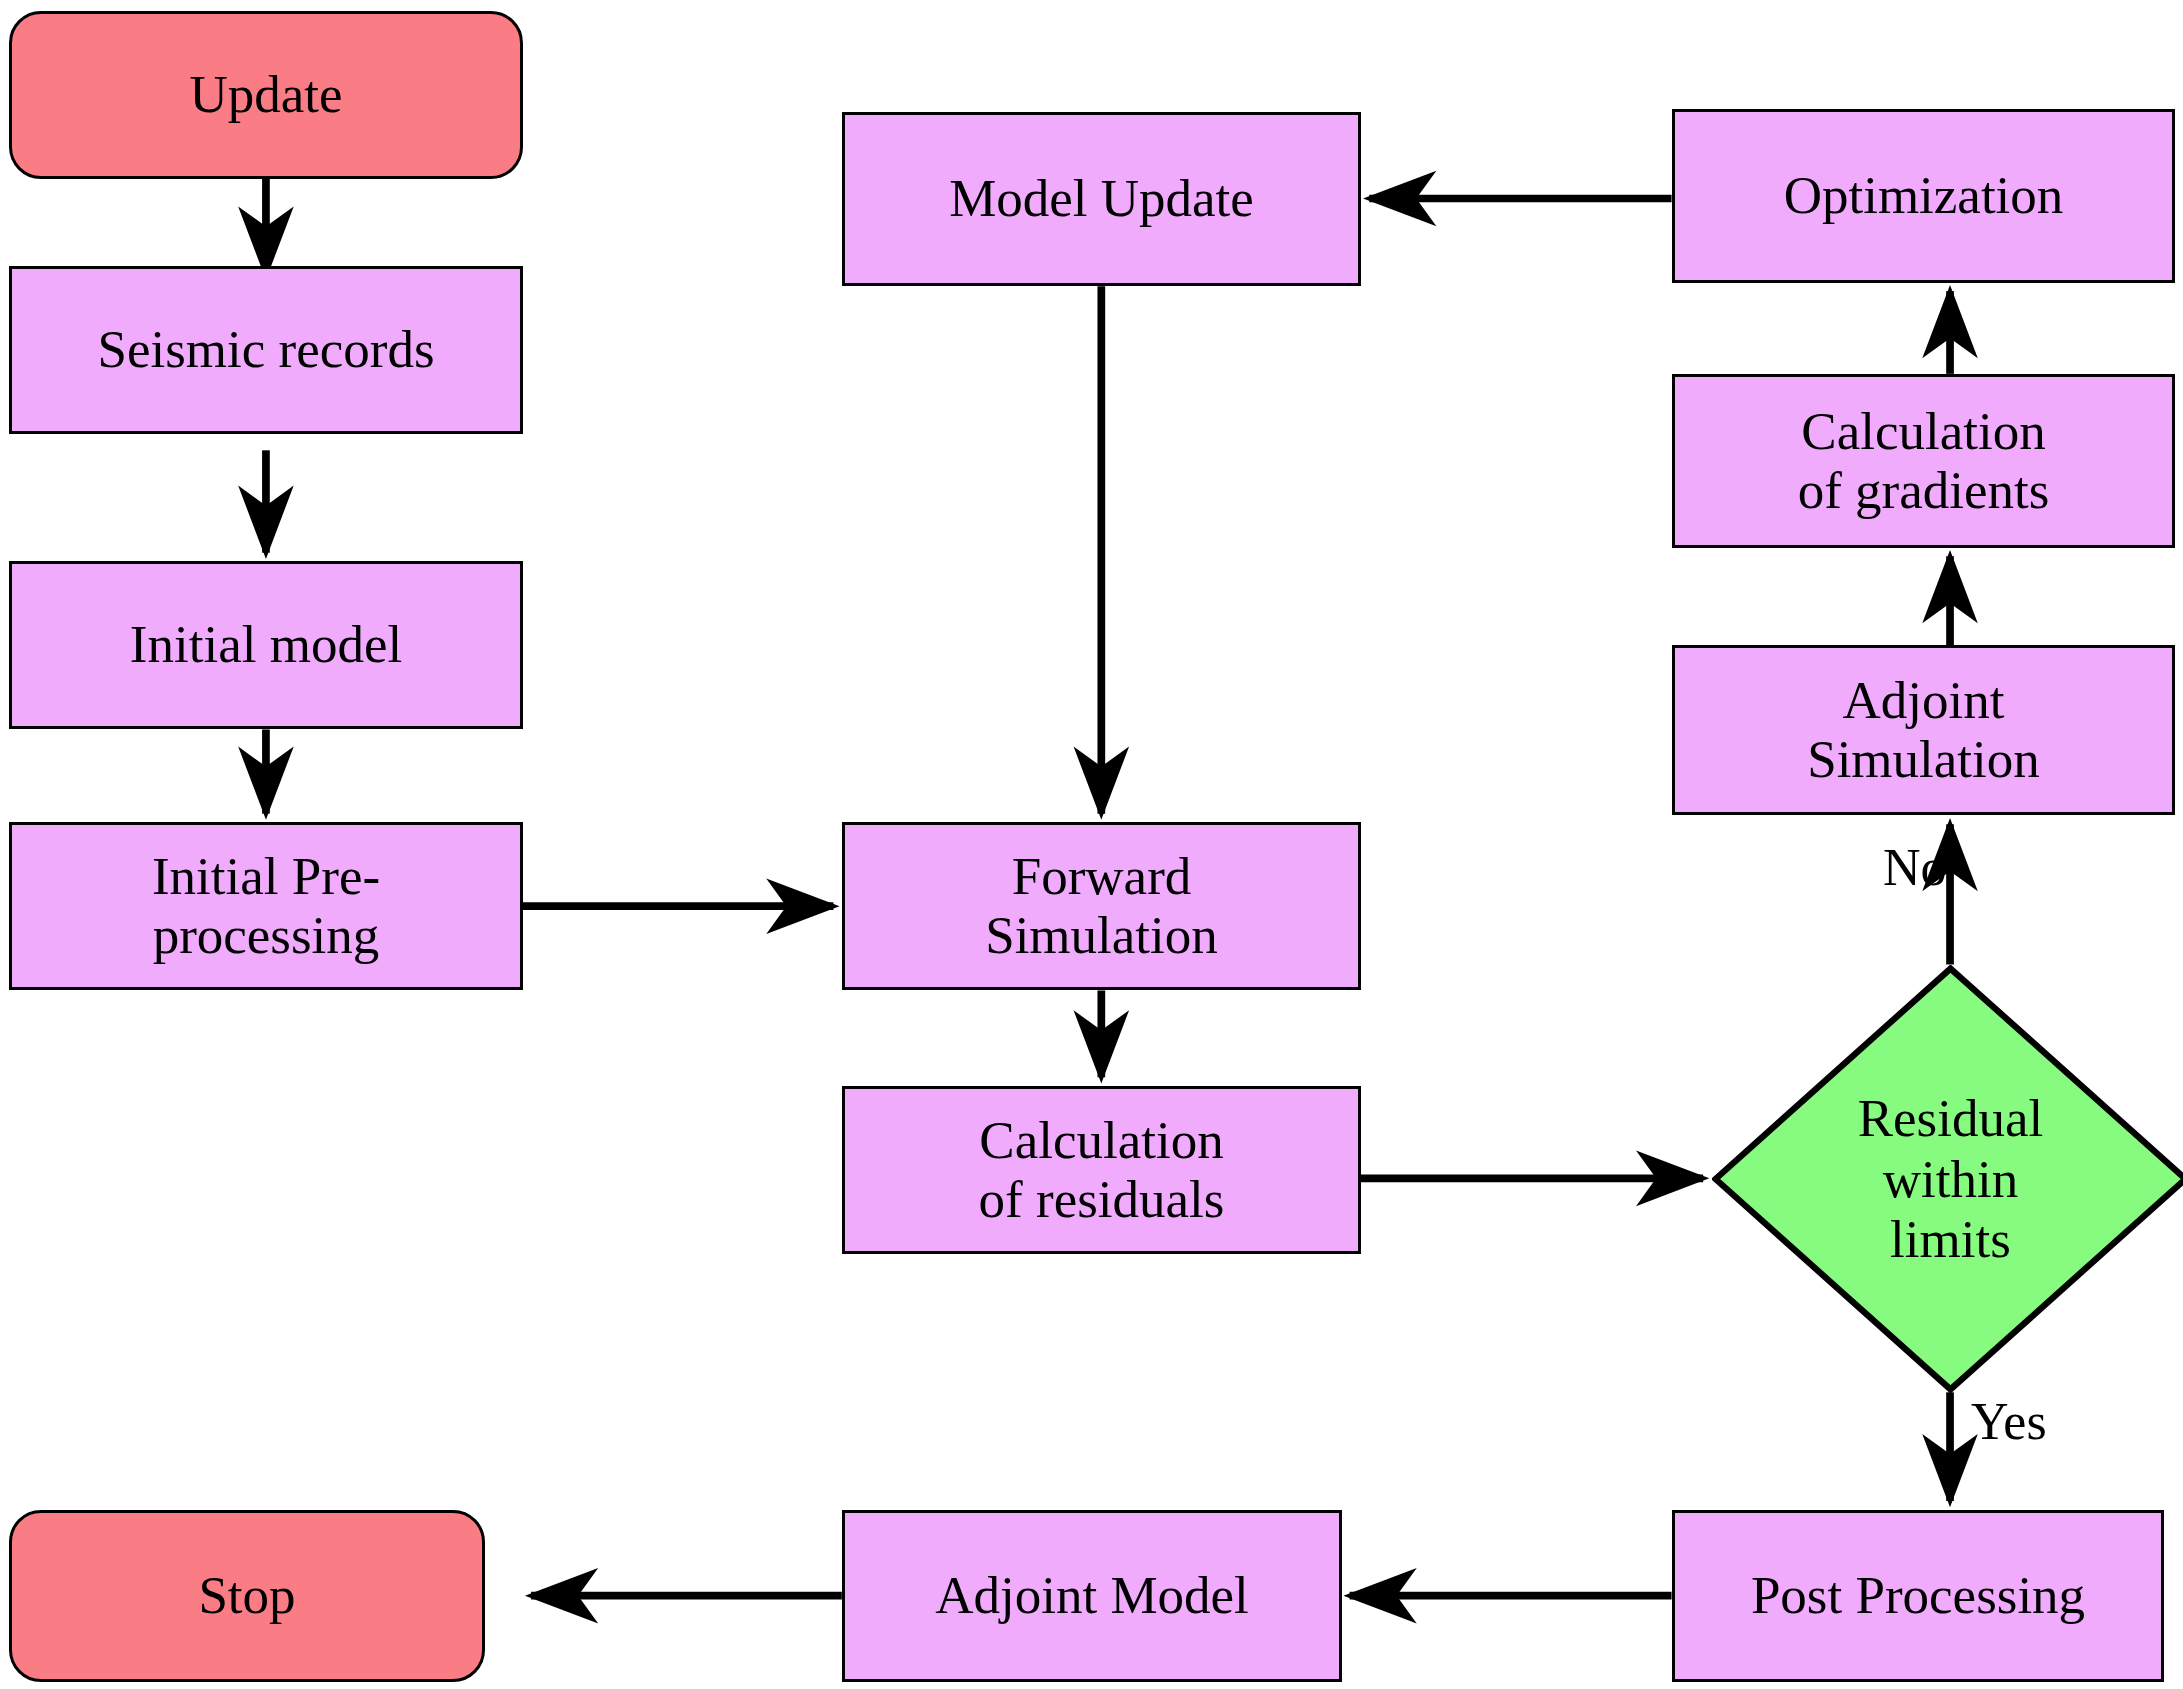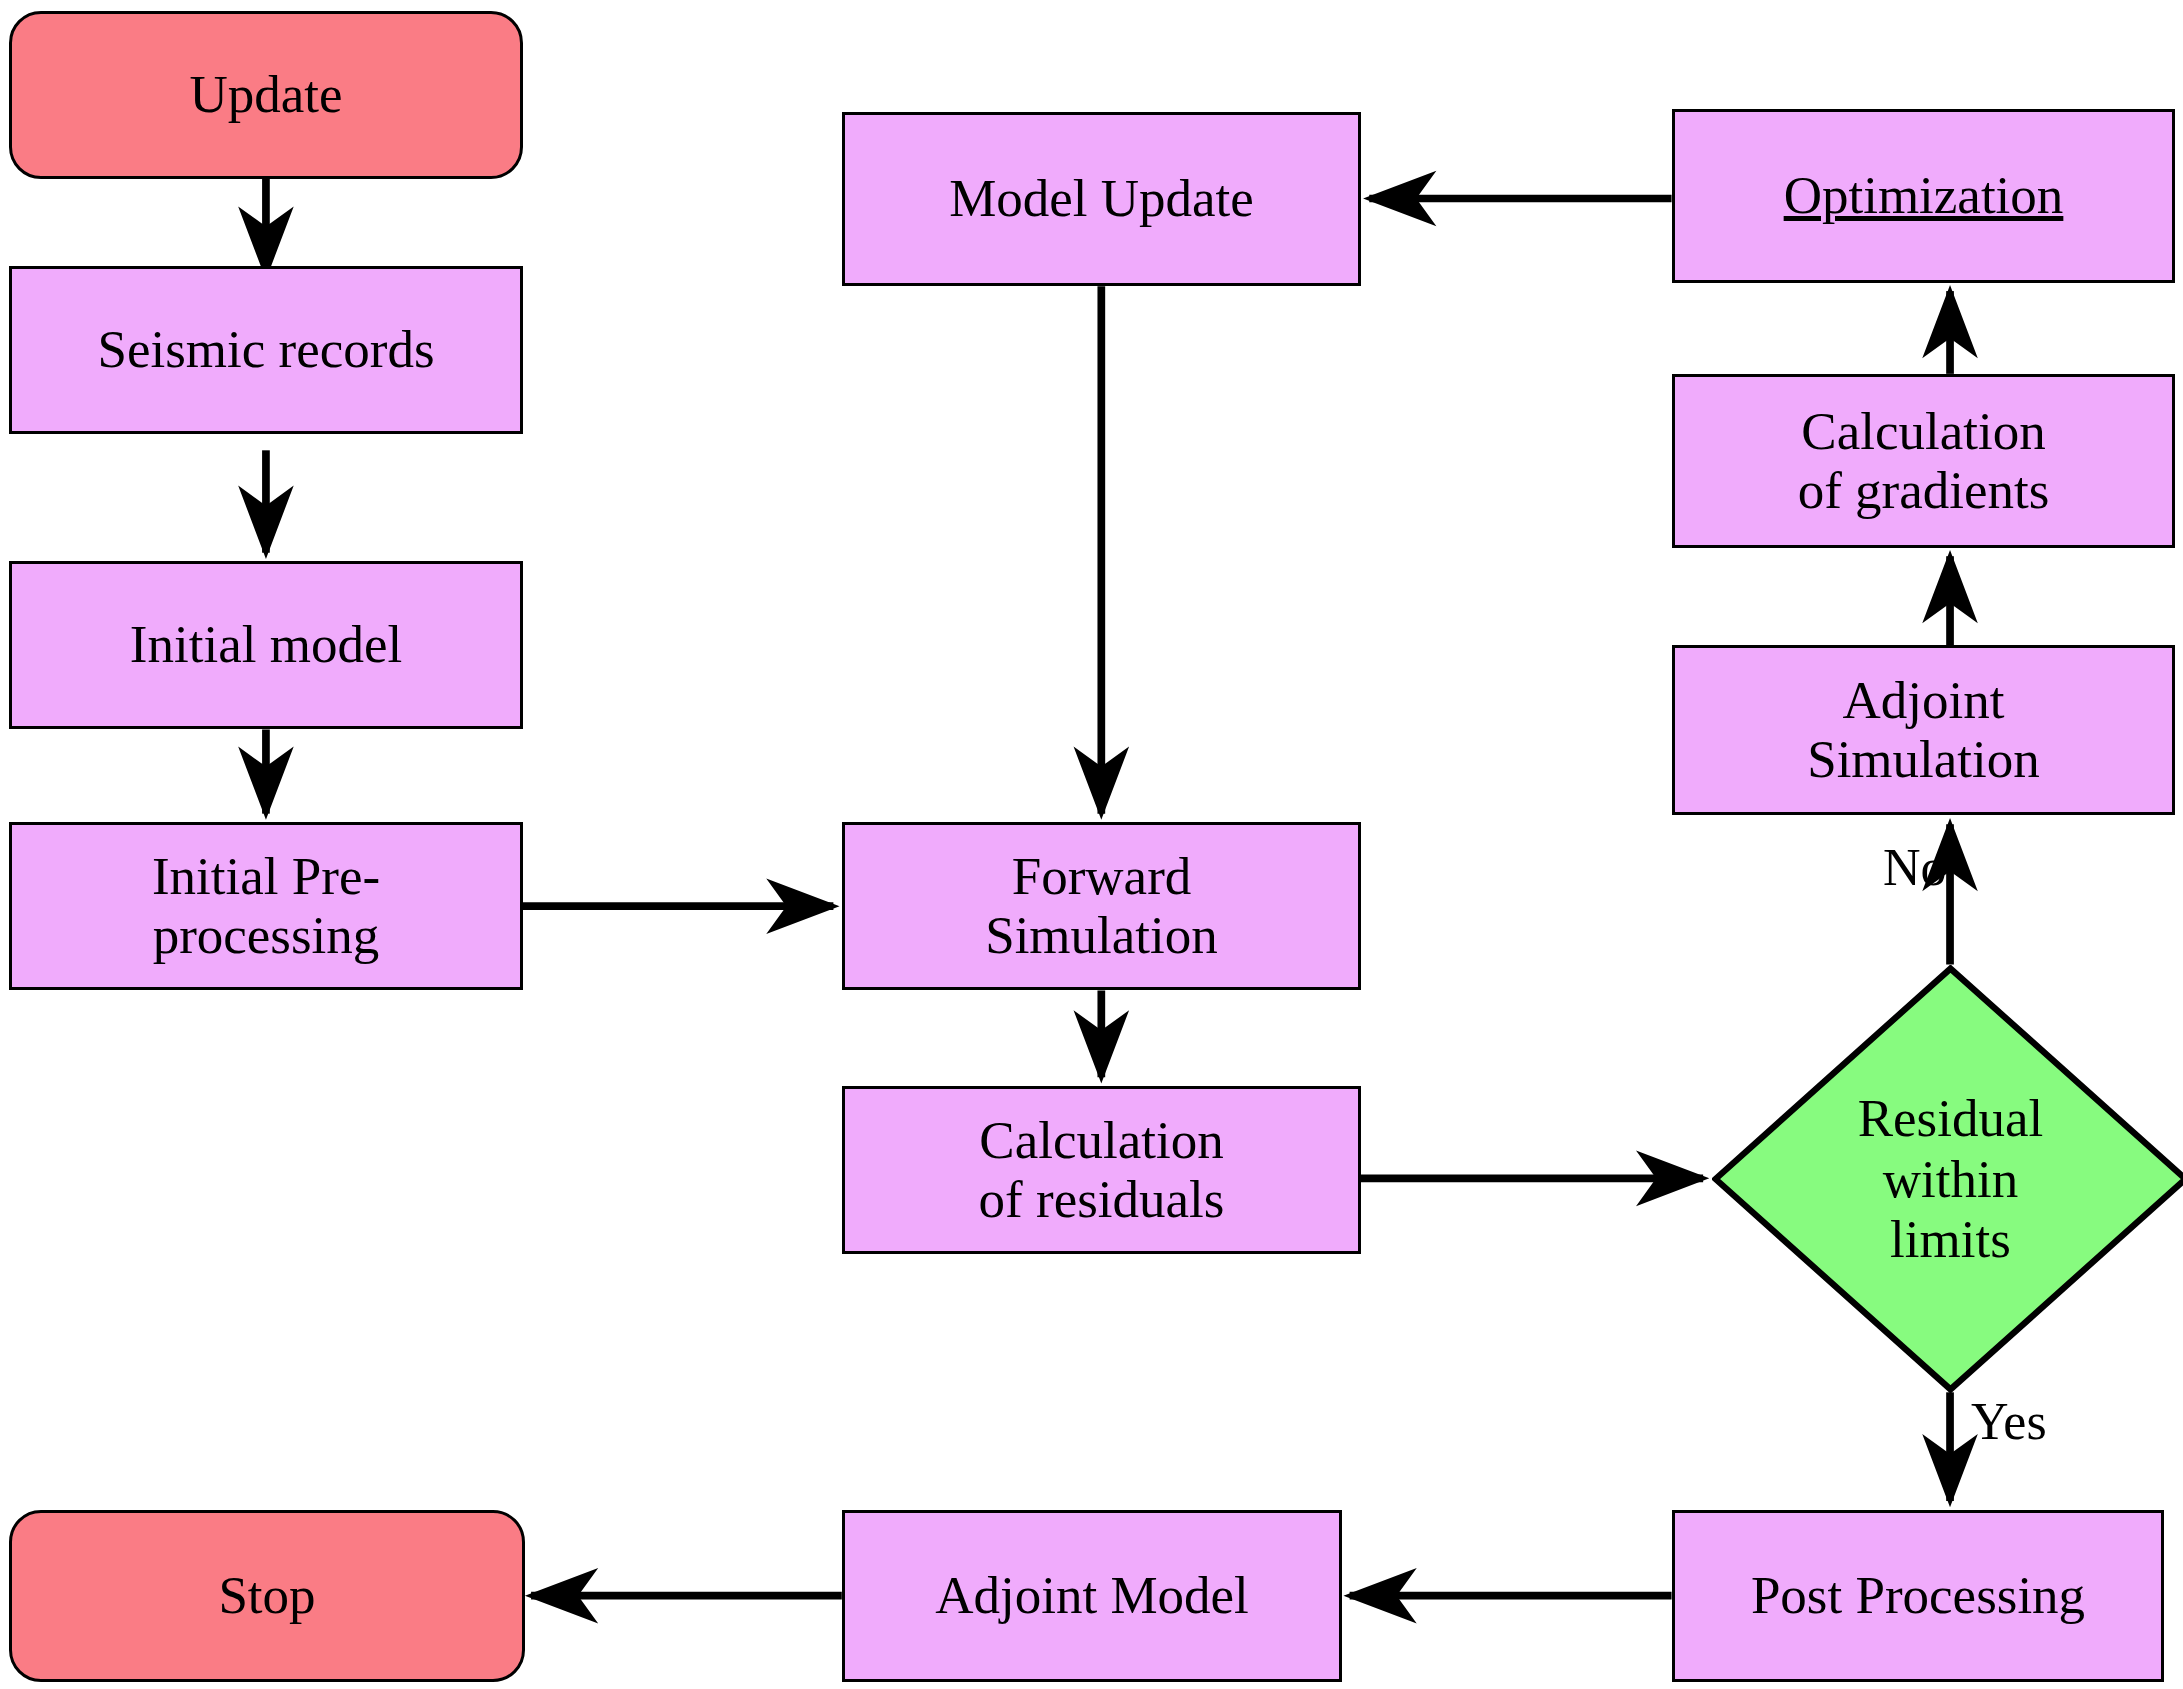--- a/index.html
+++ b/index.html
@@ -110,33 +110,33 @@
 
   <div class="node terminal" style="left:9px; top:10.5px; width:514px; height:168px;">Update</div>
 
   <div class="node process" style="left:9px; top:266px; width:514px; height:168px;">Seismic records</div>
 
   <div class="node process" style="left:9px; top:561px; width:514px; height:168px;">Initial model</div>
 
   <div class="node process" style="left:9px; top:822px; width:514px; height:168px;">Initial Pre-
 processing</div>
 
-  <div class="node terminal" style="left:9px; top:1510px; width:516px; height:172px;">Stop</div>
+  <div class="node terminal" style="left:9px; top:1510px; width:476px; height:172px;">Stop</div>
 
   <div class="node process" style="left:842px; top:112px; width:519px; height:174px;">Model Update</div>
 
   <div class="node process" style="left:842px; top:822px; width:519px; height:168px;">Forward
 Simulation</div>
 
   <div class="node process" style="left:842px; top:1086px; width:519px; height:168px;">Calculation
 of residuals</div>
 
   <div class="node process" style="left:842px; top:1510px; width:500px; height:172px;">Adjoint Model</div>
 
-  <div class="node process" style="left:1672px; top:109px; width:503px; height:174px;text-decoration:underline;">Optimization</div>
+  <div class="node process" style="left:1672px; top:109px; width:503px; height:174px;">Optimization</div>
 
   <div class="node process" style="left:1672px; top:374px; width:503px; height:174px;">Calculation
 of gradients</div>
 
   <div class="node process" style="left:1672px; top:645px; width:503px; height:170px;">Adjoint
 Simulation</div>
 
   <div class="node process" style="left:1672px; top:1510px; width:492px; height:172px;">Post Processing</div>
 
   <div class="diamond-wrap" style="left:1712px; top:965px; width:477px; height:428px;">

